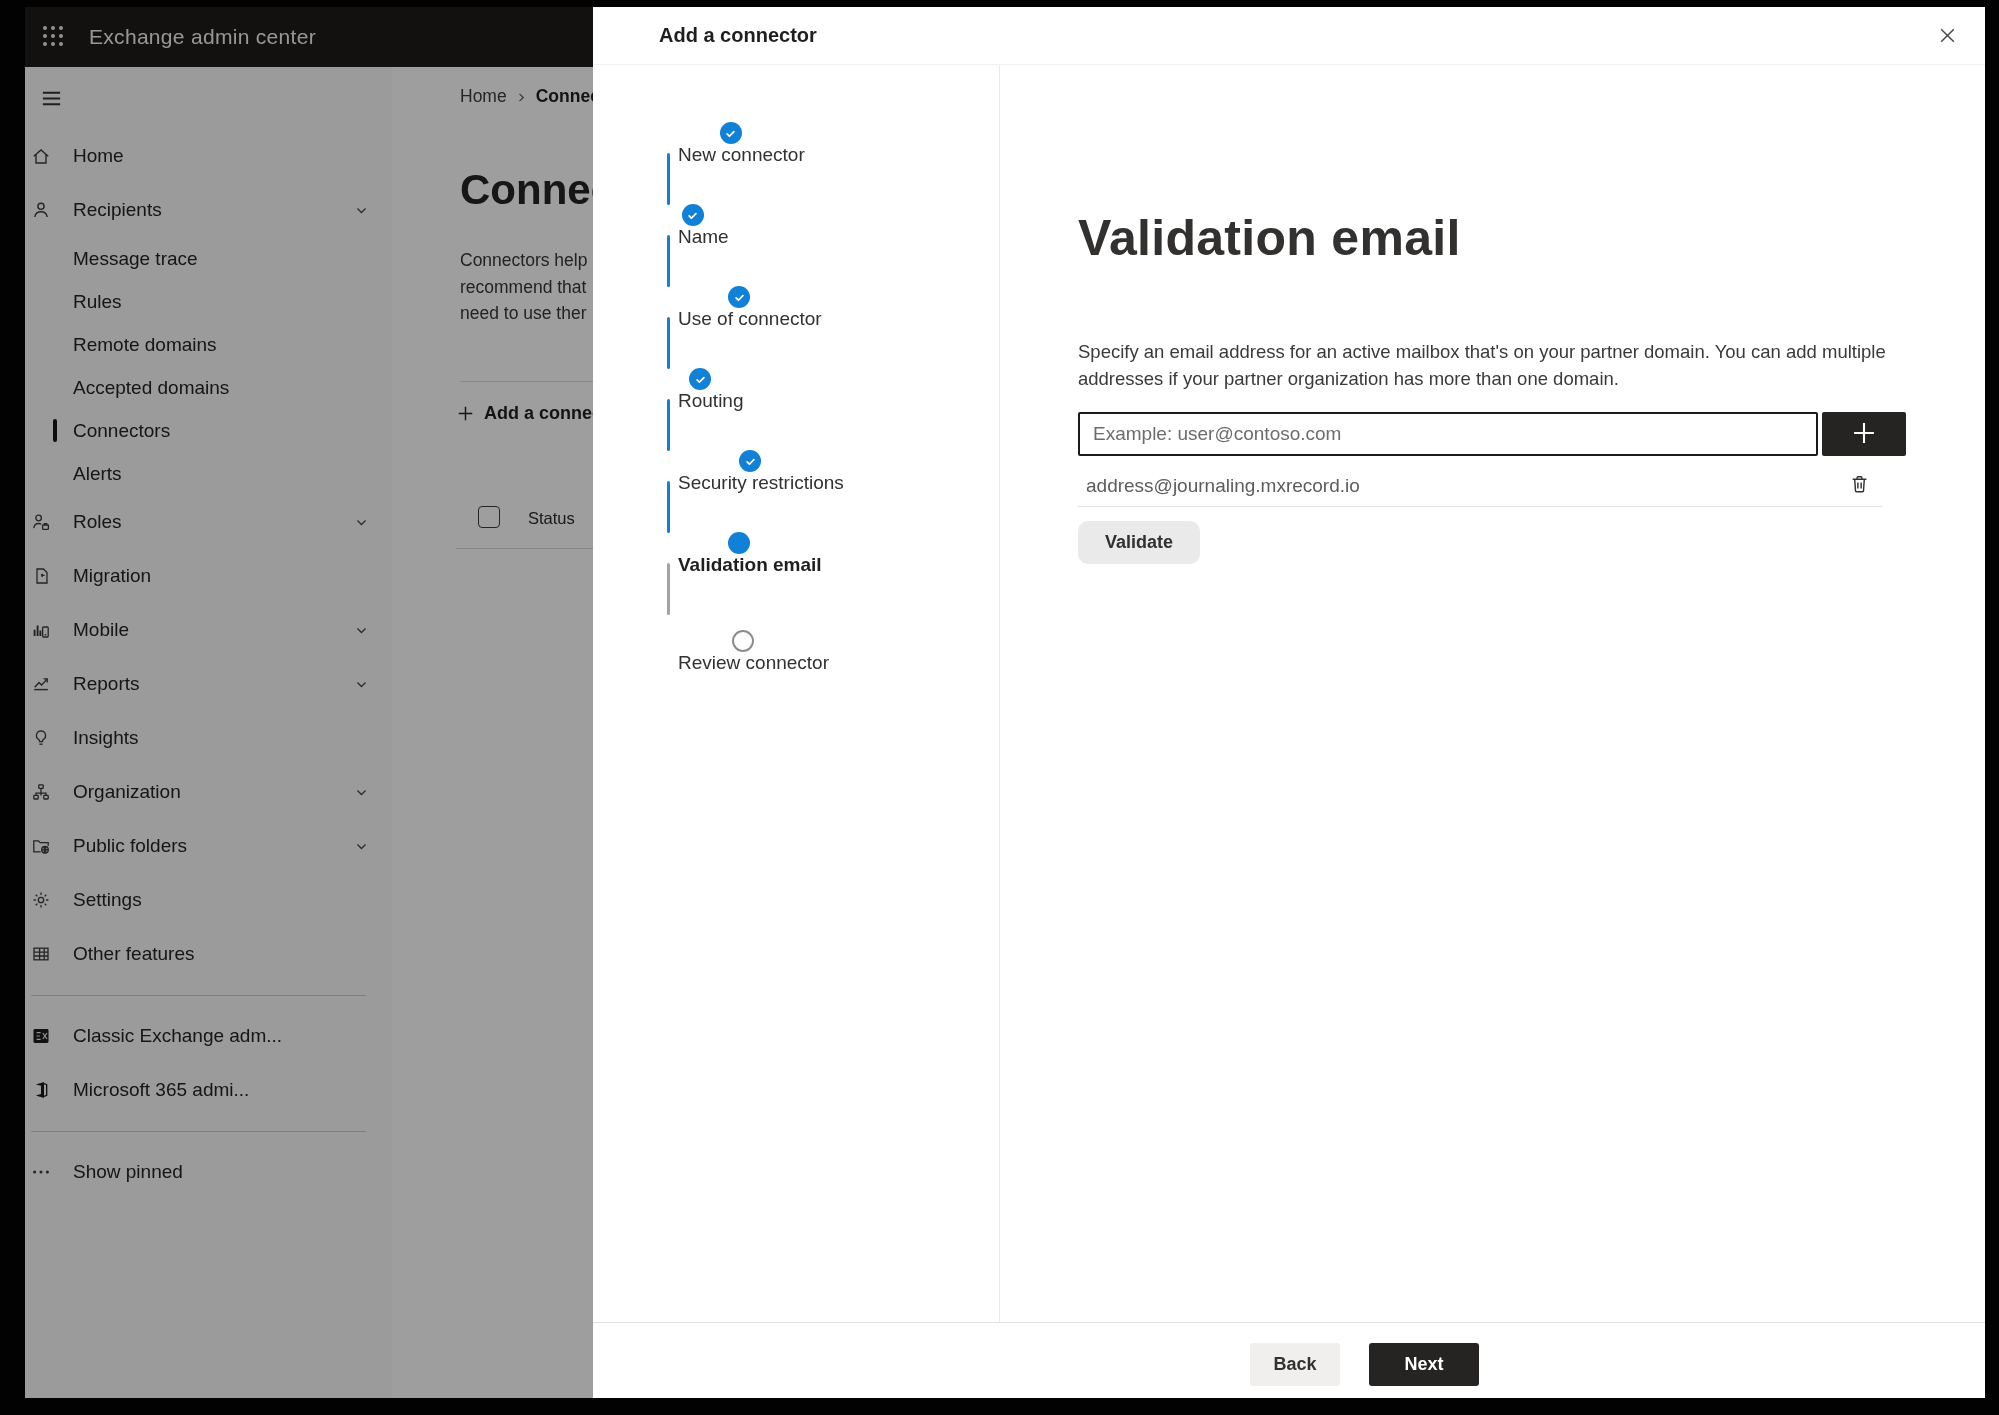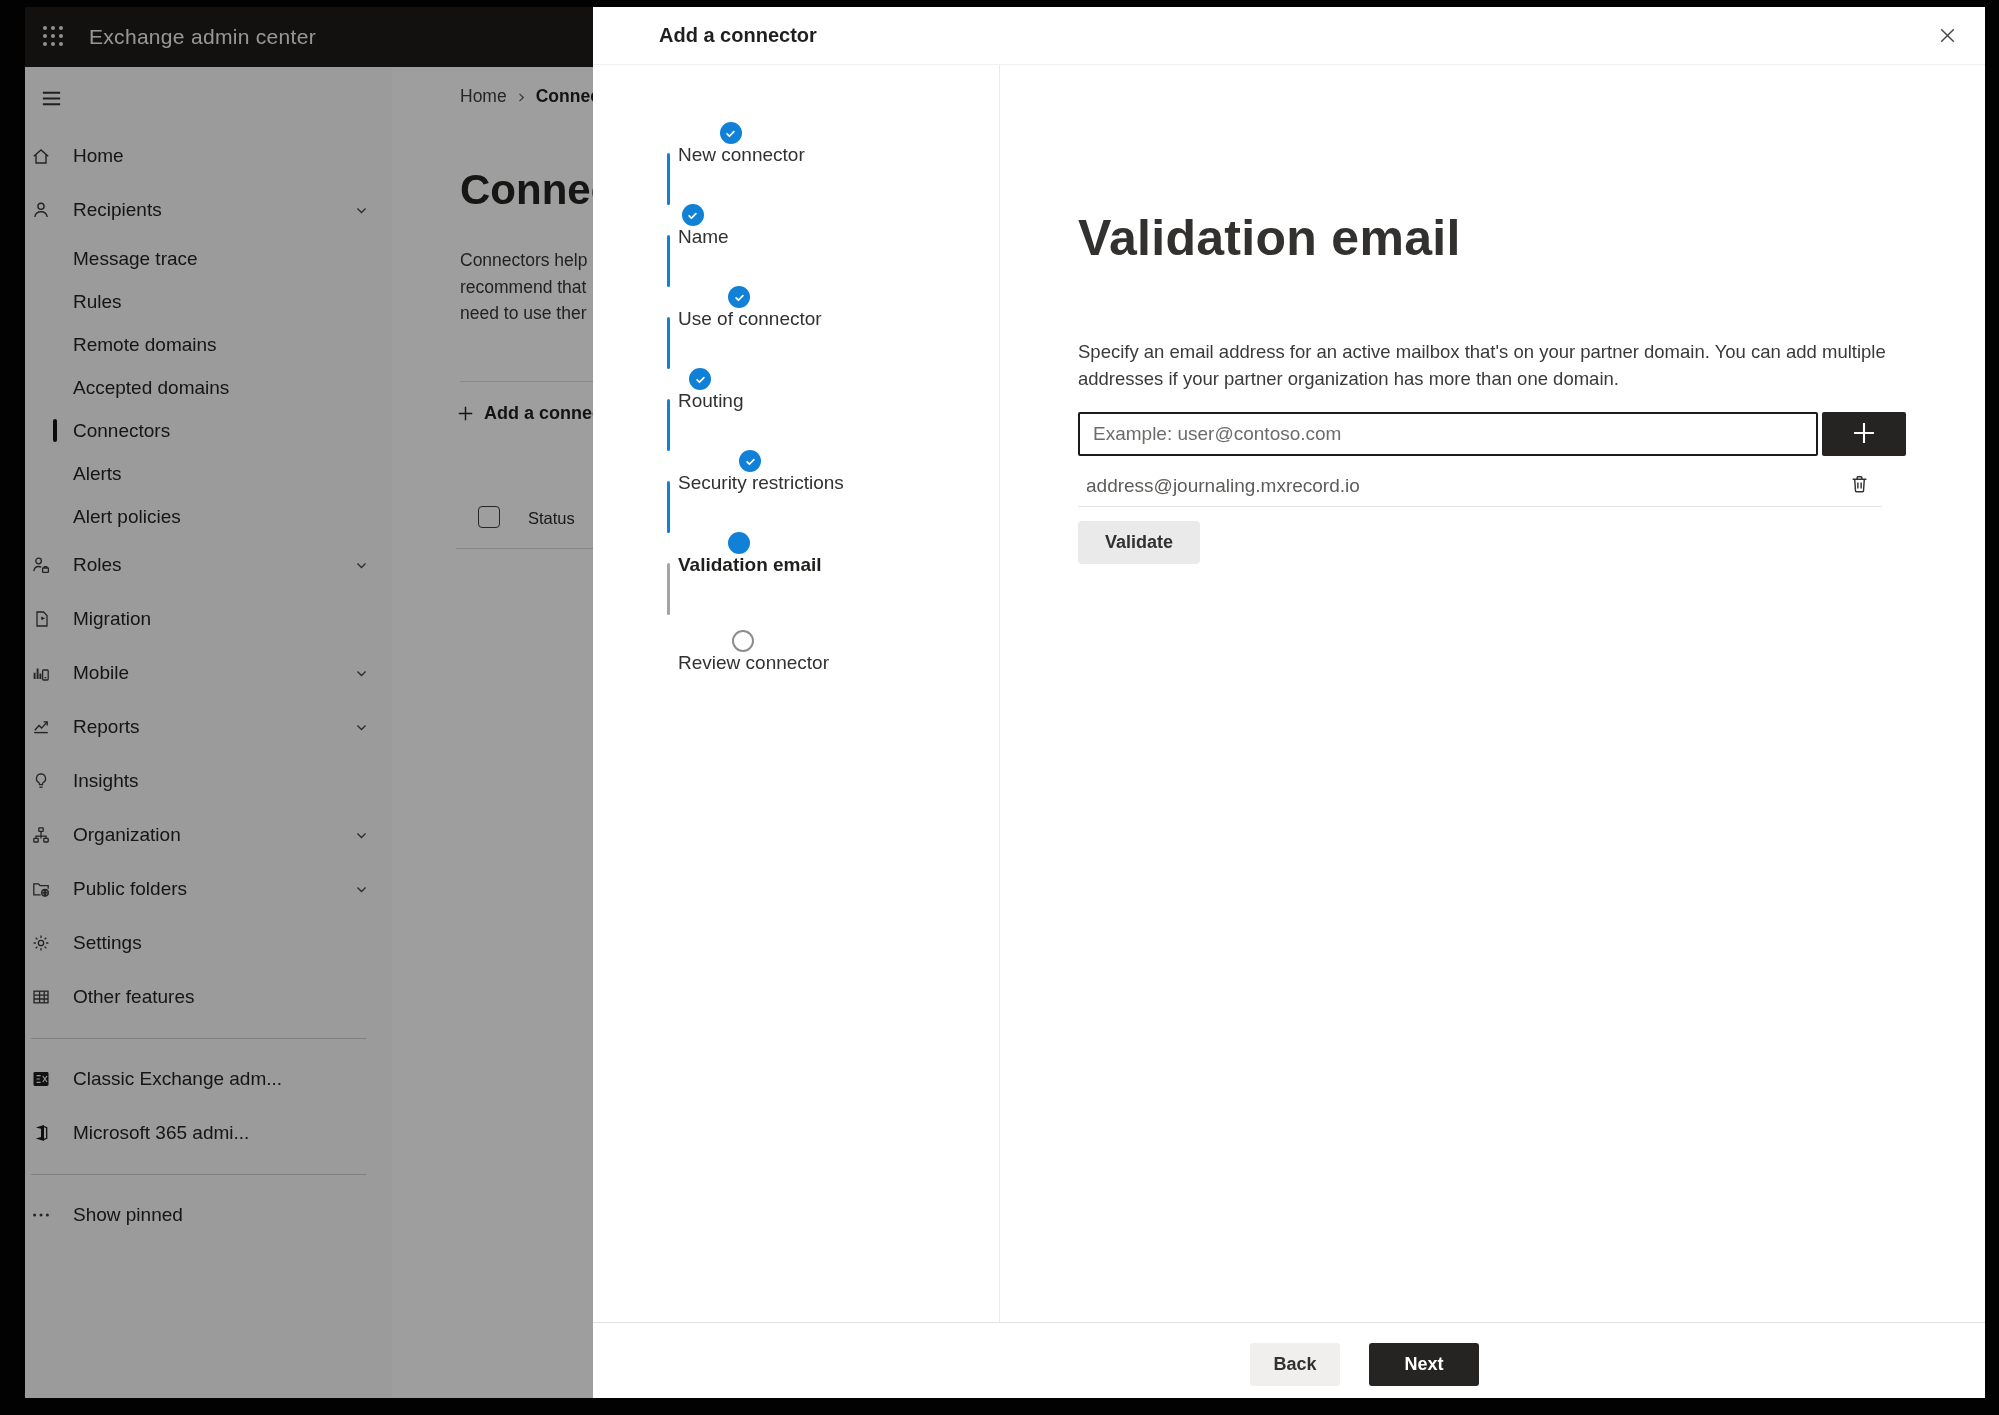--- a/index.html
+++ b/index.html
@@ -76,21 +76,21 @@
   .email-row{position:absolute;left:485px;top:405px;display:flex;}
   .email-input{width:740px;height:44px;border:2px solid #1b1b1a;border-radius:2px;padding:0 13px;font-size:19px;color:#201f1e;outline:none;}
   .email-input::placeholder{color:#6e6c6a;}
   .plus-btn{width:84px;height:44px;margin-left:4px;background:var(--dark,#252423);border:none;border-radius:2px;color:#fff;display:flex;align-items:center;justify-content:center;}
   .plus-btn svg{width:28px;height:28px;}
   .addr-list{position:absolute;left:485px;top:458px;width:804px;}
   .addr-row{height:42px;border-bottom:1px solid #e6e5e4;display:flex;align-items:center;}
   .addr-text{margin-left:8px;font-size:19px;color:#5e5c5a;}
   .trash-btn{margin-left:auto;margin-right:8px;width:30px;height:30px;background:none;border:none;color:#333231;display:flex;align-items:center;justify-content:center;}
   .trash-btn svg{width:23px;height:23px;}
-  .validate-btn{position:absolute;left:485px;top:514px;height:43px;padding:0 27px;background:#ebeaea;border:none;border-radius:4px;
+  .validate-btn{position:absolute;left:485px;top:514px;height:43px;padding:0 27px;background:#ebeaea;border:none;border-radius:10px;
     font-size:18px;font-weight:600;color:#323130;}
   .panel-footer{position:absolute;left:0;bottom:0;width:100%;height:76px;border-top:1px solid #e3e2e1;background:#fff;}
   .back-btn{position:absolute;left:657px;top:20px;width:90px;height:43px;background:#f0efee;border:none;border-radius:3px;font-size:18px;font-weight:600;color:#323130;}
   .next-btn{position:absolute;left:776px;top:20px;width:110px;height:43px;background:var(--dark,#252423);border:none;border-radius:3px;font-size:18px;font-weight:600;color:#fff;}
 </style>
 </head>
 <body>
 
 <div class="stage">
   <div class="screen">
@@ -151,23 +151,20 @@
             <span class="slabel">Remote domains</span>
           </div>
           <div class="side-item sub">
             <span class="slabel">Accepted domains</span>
           </div>
           <div class="side-item sub selected">
             <span class="slabel">Connectors</span>
           </div>
           <div class="side-item sub">
             <span class="slabel">Alerts</span>
-          </div>
-          <div class="side-item sub">
-            <span class="slabel">Alert policies</span>
           </div>
           <div class="side-item top">
             <span class="sicon">
               <svg viewBox="0 0 20 20" fill="none" stroke="currentColor" stroke-width="1.3">
                 <circle cx="7.6" cy="6" r="2.8"></circle>
                 <path d="M2.8 16.2c.4-2.9 2.4-4.7 4.8-4.7 1 0 1.9.3 2.7.8"></path>
                 <rect x="11.6" y="13" width="5.8" height="4.3" rx=".6"></rect>
                 <path d="M13.3 13v-1.3h2.4V13"></path>
               </svg>
             </span>

